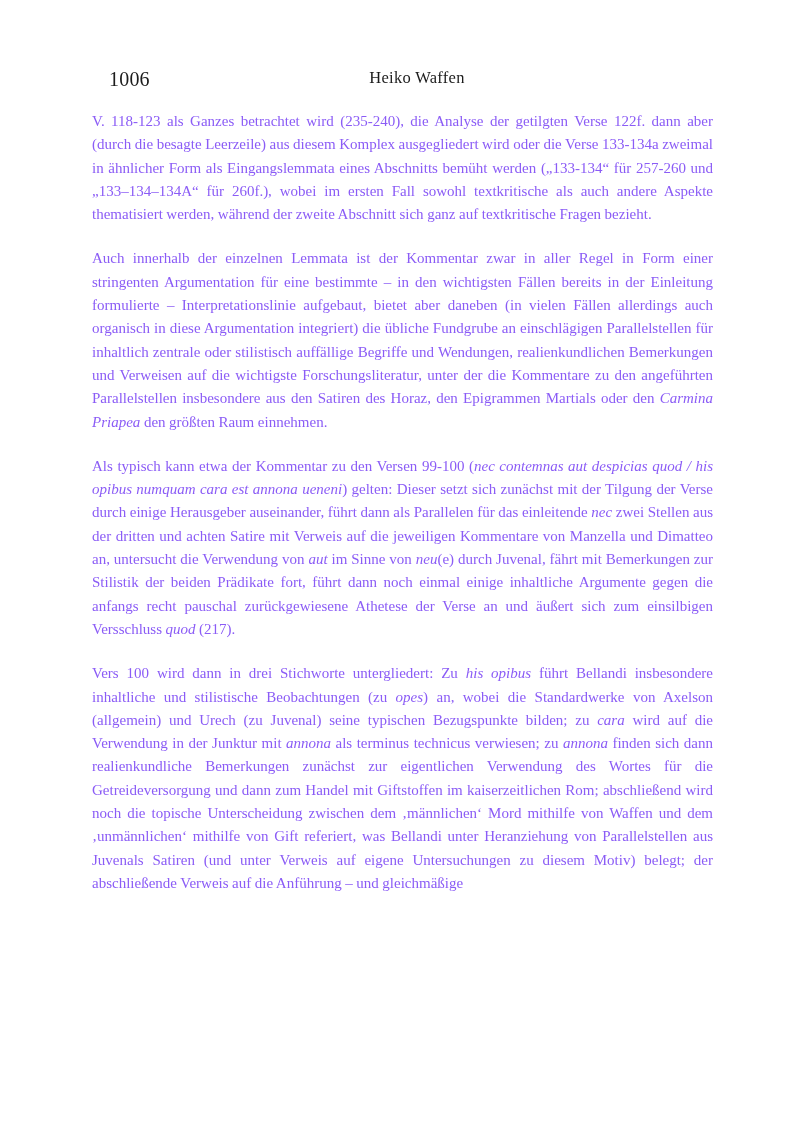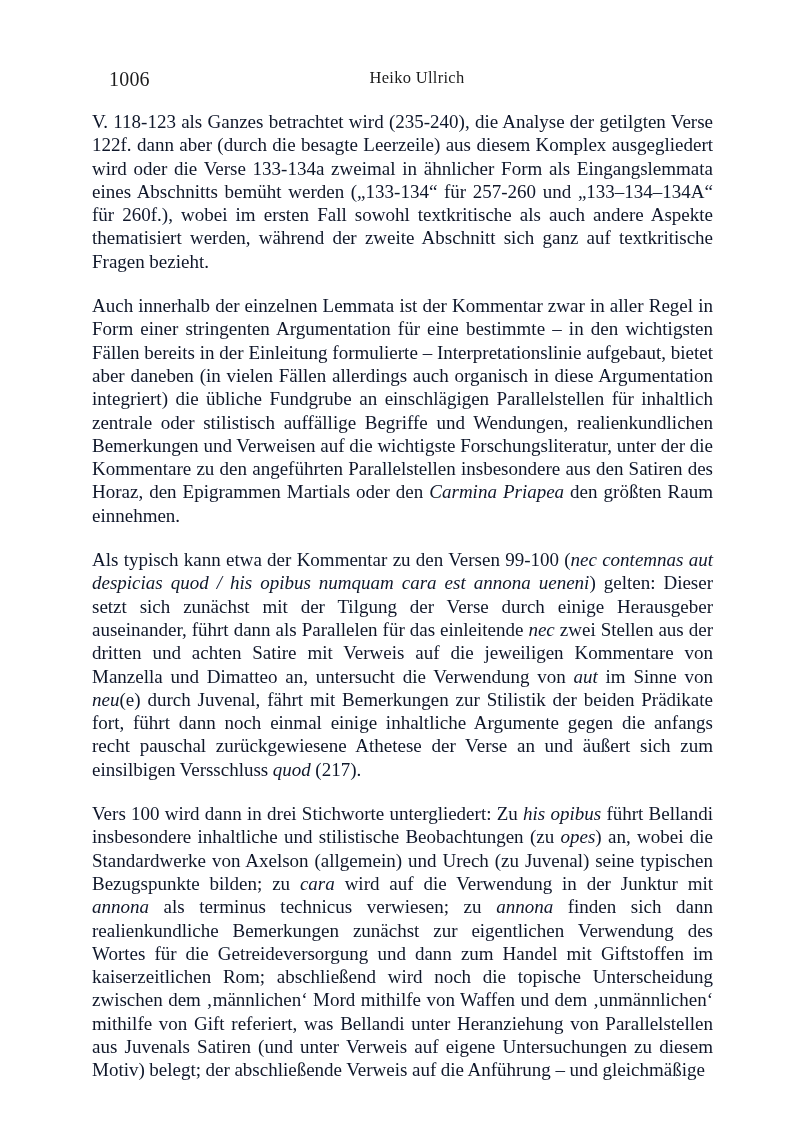--- a/index.html
+++ b/index.html
@@ -50,44 +50,44 @@
     text-indent: 30px;
   }
   .textblock {
     position: absolute;
     left: 92px;
     top: 110px;
     width: 621px;
   }
   p.para {
     margin: 0 0 21px 0;
-    font-size: 19px;
+    font-size: 15px;
     line-height: 23.3px;
     text-align: justify;
     text-justify: inter-word;
-    color: #0f172a;
+    color: #8b5cf6;
     hyphens: manual;
     -webkit-hyphens: manual;
     word-spacing: -0.2px;
   }
   p.para:last-child {
     margin-bottom: 8px;
   }
   i, .it {
     font-style: italic;
   }
 </style>
 </head>
 <body>
 
 <div class="page">
 
   <div class="running-head">
     <span class="folio">1006</span>
-    <span class="head-title">Heiko Ullrich</span>
+    <span class="head-title">Heiko Waffen</span>
   </div>
 
   <div class="textblock">
 
     <p class="para">
       <span>V. 118-123 als Ganzes betrachtet wird (235-240), die Analyse der getilgten Verse 122f. dann aber (durch die besagte Leerzeile) aus diesem Komplex ausgegliedert wird oder die Verse 133-134a zweimal in ähnlicher Form als Eingangslemmata eines Abschnitts bemüht werden („133-134“ für 257-260 und „133–134–134A“ für 260f.), wobei im ersten Fall sowohl textkritische als auch andere Aspekte thematisiert werden, während der zweite Abschnitt sich ganz auf textkritische Fragen bezieht.</span>
     </p>
 
     <p class="para">
       <span>Auch innerhalb der einzelnen Lemmata ist der Kommentar zwar in aller Regel in Form einer stringenten Argumentation für eine bestimmte – in den wichtigsten Fällen bereits in der Einleitung formulierte – Interpretationslinie aufgebaut, bietet aber daneben (in vielen Fällen allerdings auch organisch in diese Argumentation integriert) die übliche Fundgrube an einschlägigen Parallelstellen für inhaltlich zentrale oder stilistisch auffällige Begriffe und Wendungen, realienkundlichen Bemerkungen und Verweisen auf die wichtigste Forschungsliteratur, unter der die Kommentare zu den angeführten Parallelstellen insbesondere aus den Satiren des Horaz, den Epigrammen Martials oder den </span><i class="it">Carmina Priapea</i><span> den größten Raum einnehmen.</span>

